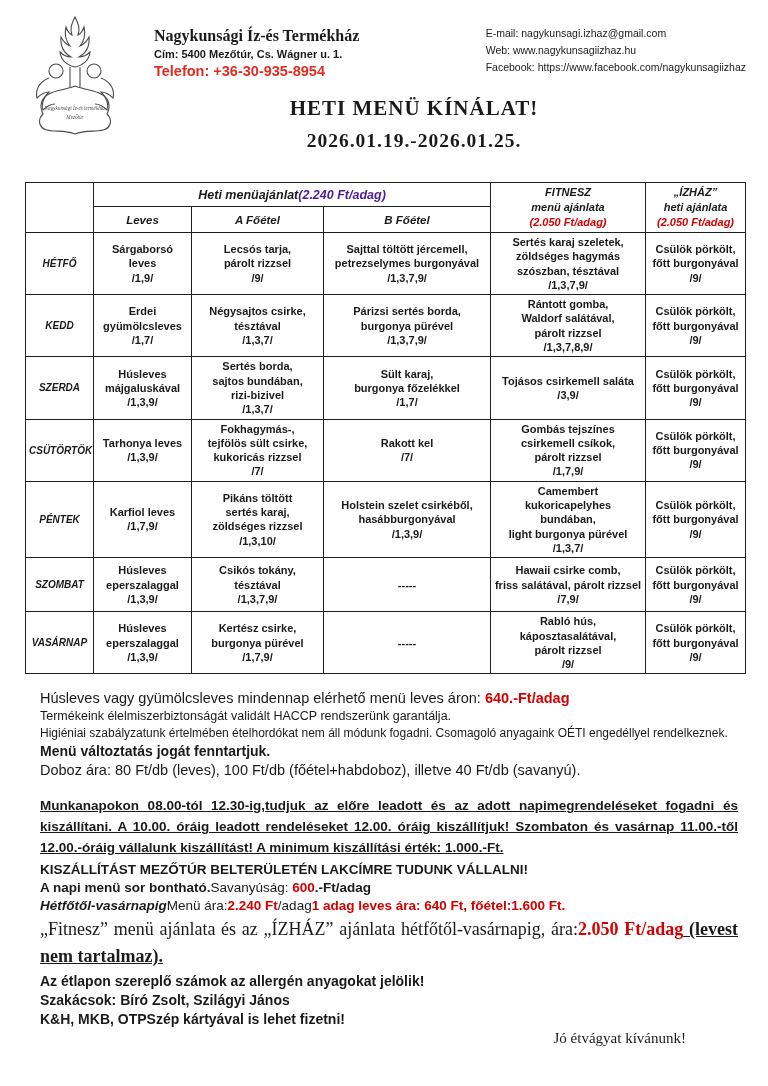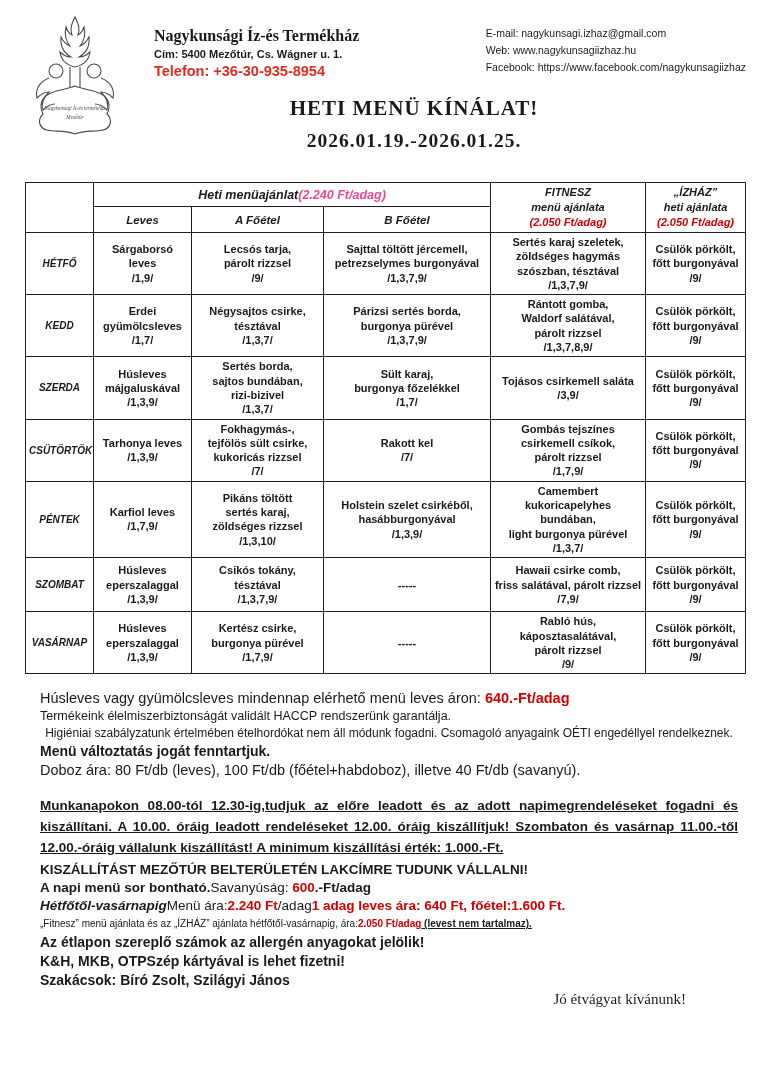--- a/index.html
+++ b/index.html
@@ -22,47 +22,47 @@
   .contact { margin-left:auto; margin-top:10px; font-size:10.5px; font-weight:normal; line-height:1.6; max-width:330px; }
   
   .titleblock { position:absolute; top:96px; left:120px; right:60px; text-align:center; }
   .title-main { font-family:"Liberation Serif", serif; font-weight:bold; font-size:21px; letter-spacing:1px; }
   .title-date { font-family:"Liberation Serif", serif; font-weight:bold; font-size:19.5px; margin-top:9px; letter-spacing:1px; }
   
   table.menu { border-collapse:collapse; margin:34px 0 0 25px; width:720px; table-layout:fixed; }
   table.menu th, table.menu td { border:1.4px solid #1f1f1f; padding:2px 3px; text-align:center; vertical-align:middle; }
   .col-day{width:68px;} .col-leves{width:98px;} .col-a{width:132px;} .col-b{width:167px;} .col-fit{width:155px;} .col-iz{width:100px;}
   .group-head { font-style:italic; font-weight:bold; font-size:12.5px; height:24px; }
-  .group-price { color:#ec4899; }
+  .group-price { color:#4c1d95; }
   .sub-head { font-style:italic; font-weight:bold; font-size:11.5px; height:26px; }
   .offer-head { font-style:italic; font-size:11px; line-height:1.35; }
   .offer-head .price { color:#d40000; font-weight:bold; }
   .day-cell { font-style:italic; font-weight:bold; font-size:10px; }
   .cell { font-weight:bold; font-size:11px; line-height:1.3; white-space:pre-line; }
   tr.r0 td{height:58px;} tr.r1 td{height:56px;} tr.r2 td{height:61px;} tr.r3 td{height:61px;}
   tr.r4 td{height:71px;} tr.r5 td{height:54px;} tr.r6 td{height:60px;}
   
   .notes { margin:16px 30px 0 40px; }
   .notes p { margin:0 0 3px 0; }
   .n-soup { font-size:14.5px; }
   .n-soup .red { color:#d40000; font-weight:bold; }
   .n-haccp { font-size:12.5px; }
-  .n-hyg { font-size:12px;text-align:center; }
+  .n-hyg { font-size:12px; }
   .n-bold { font-weight:bold; font-size:14px; }
   .n-box { font-size:14.5px; margin-bottom:18px !important; }
   .n-box b { font-weight:normal; }
   .n-delivery { font-weight:bold; font-size:13.5px; text-align:justify; text-decoration:underline; line-height:1.55; }
   .n-area { font-weight:bold; font-size:13.5px; }
   .n-daily { font-size:13.5px; }
   .n-daily .b { font-weight:bold; }
   .n-daily .red { color:#d40000; font-weight:bold; }
   .n-week { font-size:13.5px; }
   .n-week .it { font-weight:bold; font-style:italic; }
   .n-week .red { color:#d40000; font-weight:bold; }
-  .n-fit { font-size:10px; text-align:justify; line-height:1.5; }
+  .n-fit { font-size:18px; text-align:justify; line-height:1.5;font-family:Liberation Serif, serif; }
   .n-fit .red { color:#d40000; font-weight:bold; }
   .n-fit .u { font-weight:bold; text-decoration:underline; }
   .closing { margin-top:0; text-align:right; padding-right:82px; font-family:"Liberation Serif", serif; font-size:15px; }
 </style>
 </head>
 <body>
 
 <div class="header">
   <svg class="logo" viewBox="0 0 90 125">
     <g fill="none" stroke="#4b4b4b" stroke-width="1.1">
@@ -332,17 +332,17 @@
   <p class="n-haccp">Termékeink élelmiszerbiztonságát validált HACCP rendszerünk garantálja.</p>
   <p class="n-hyg">Higiéniai szabályzatunk értelmében ételhordókat nem áll módunk fogadni. Csomagoló anyagaink OÉTI engedéllyel rendelkeznek.</p>
   <p class="n-bold">Menü változtatás jogát fenntartjuk.</p>
   <p class="n-box"><span>Doboz ára: </span><b>80 Ft/db</b><span> (leves), </span><b>100 Ft/db</b><span> (főétel+habdoboz), illetve </span><b>40 Ft/db</b><span> (savanyú).</span></p>
   <p class="n-delivery">Munkanapokon 08.00-tól 12.30-ig,tudjuk az előre leadott és az adott napimegrendeléseket fogadni és kiszállítani. A 10.00. óráig leadott rendeléseket 12.00. óráig kiszállítjuk! Szombaton és vasárnap 11.00.-től 12.00.-óráig vállalunk kiszállítást! A minimum kiszállítási érték: 1.000.-Ft.</p>
   <p class="n-area">KISZÁLLÍTÁST MEZŐTÚR BELTERÜLETÉN LAKCÍMRE TUDUNK VÁLLALNI!</p>
   <p class="n-daily"><span class="b">A napi menü sor bontható.</span><span>Savanyúság: </span><span class="red">600</span><span class="b">.-Ft/adag</span></p>
   <p class="n-week"><span class="it">Hétfőtől-vasárnapig</span><span>Menü ára:</span><span class="red">2.240 Ft</span><span>/adag</span><span class="red">1 adag leves ára: 640 Ft, főétel:1.600 Ft.</span></p>
   <p class="n-fit"><span>„Fitnesz” menü ajánlata és az „ÍZHÁZ” ajánlata hétfőtől-vasárnapig, ára:</span><span class="red">2.050 Ft/adag</span><span class="u"> (levest nem tartalmaz).</span></p>
   <p class="n-bold">Az étlapon szereplő számok az allergén anyagokat jelölik!</p>
+  <p class="n-bold">Szakácsok: Bíró Zsolt, Szilágyi János</p>
   <p class="n-bold">K&amp;H, MKB, OTPSzép kártyával is lehet fizetni!</p>
-  <p class="n-bold">Szakácsok: Bíró Zsolt, Szilágyi János</p>
 </div>
 
 <div class="closing">Jó étvágyat kívánunk!</div>
 
 </body></html>

